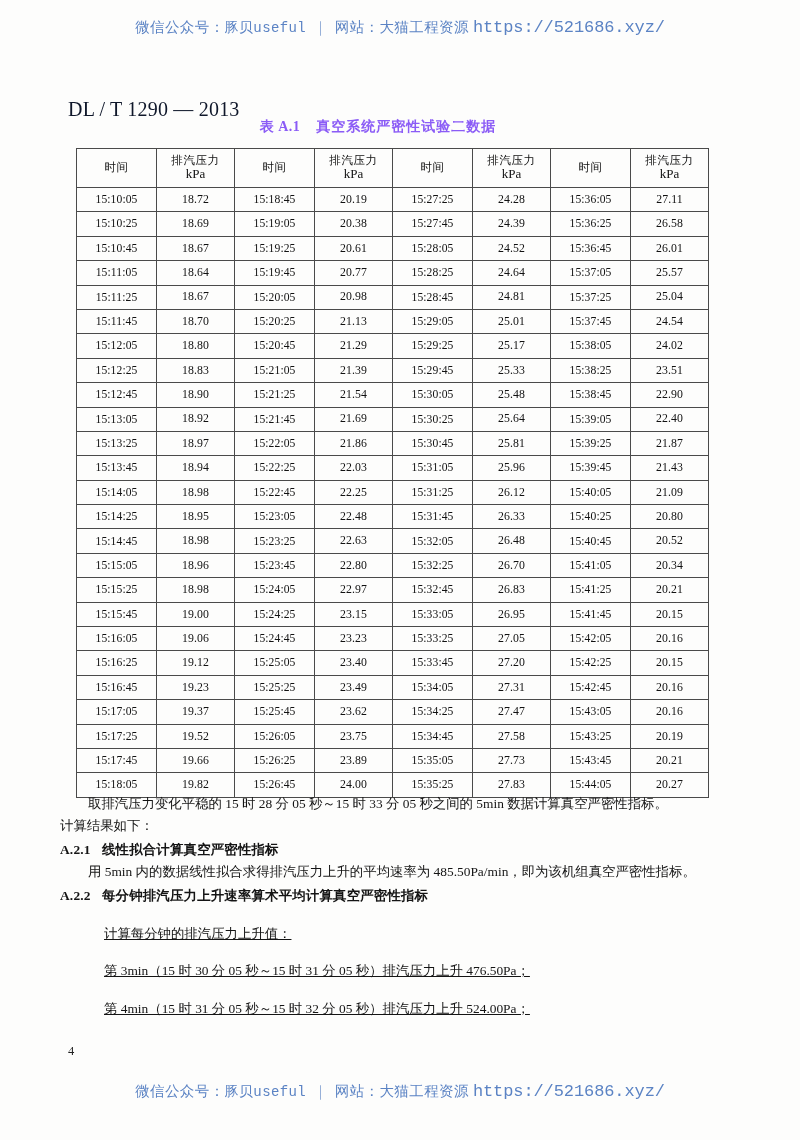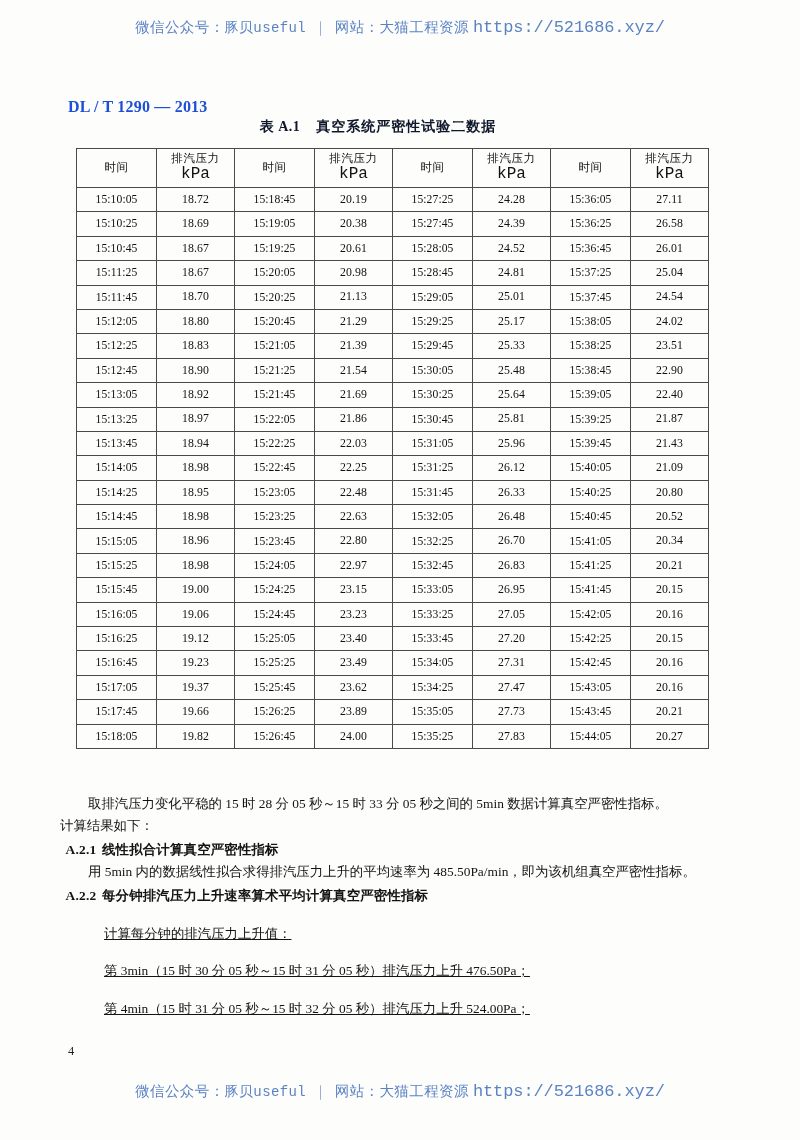--- a/index.html
+++ b/index.html
@@ -51,37 +51,37 @@
   .watermark .wm-lat {
     font-family: "Liberation Mono", "DejaVu Sans Mono", monospace;
     font-size: 14px;
   }
 
   
   .std-header {
     position: absolute;
     left: 68px;
     top: 98px;
-    font-size: 16px;
-    font-weight: bold;
+    font-size: 20px;
+    font-weight: normal;
     letter-spacing: 0.2px;
-    color: #1d4ed8;
+    color: #0f172a;
   }
 
   
   .table-title {
     position: absolute;
     left: 0;
     top: 118px;
     width: 756px;
     text-align: center;
     font-size: 14px;
     font-weight: bold;
     letter-spacing: 1px;
-    color: #0f172a;
+    color: #8b5cf6;
   }
   .table-title .tt-num {
     letter-spacing: 0.5px;
   }
   .table-title .tt-gap {
     display: inline-block;
     width: 16px;
   }
 
   
@@ -109,23 +109,23 @@
     font-weight: normal;
     letter-spacing: 0.2px;
   }
   table.data-table thead th {
     height: 38px;
     font-size: 11.5px;
     letter-spacing: 0.6px;
   }
   table.data-table thead th .unit {
     display: block;
-    font-size: 16px;
+    font-size: 13px;
     letter-spacing: 0;
-    font-family: Liberation Mono, monospace;
+    font-family: Liberation Serif, serif;
   }
   table.data-table td.time-cell {
     font-family: "Liberation Serif", "DejaVu Serif", serif;
     font-size: 11.6px;
     letter-spacing: 0.1px;
   }
   table.data-table td.val-cell {
     font-family: "Liberation Serif", "DejaVu Serif", serif;
     font-size: 11.8px;
     letter-spacing: 0.1px;
@@ -151,21 +151,20 @@
   .para.indent { text-indent: 28px; }
   .clause-head {
     margin: 3px 0 0 0;
     font-weight: bold;
     font-size: 13.4px;
     letter-spacing: 0.2px;
   }
   .clause-head .ch-num {
     display: inline-block;
     min-width: 42px;
-    text-align: center;
   }
   .sub-line {
     margin: 16px;
     text-indent: 28px;
     text-decoration: underline;
   }
 
   
   .page-number {
     position: absolute;
@@ -239,20 +238,30 @@
             <td class="time-cell">15:10:45</td>
             <td class="val-cell">18.67</td>
             <td class="time-cell">15:19:25</td>
             <td class="val-cell">20.61</td>
             <td class="time-cell">15:28:05</td>
             <td class="val-cell">24.52</td>
             <td class="time-cell">15:36:45</td>
             <td class="val-cell">26.01</td>
           </tr>
           <tr>
+            <td class="time-cell">15:11:05</td>
+            <td class="val-cell">18.64</td>
+            <td class="time-cell">15:19:45</td>
+            <td class="val-cell">20.77</td>
+            <td class="time-cell">15:28:25</td>
+            <td class="val-cell">24.64</td>
+            <td class="time-cell">15:37:05</td>
+            <td class="val-cell">25.57</td>
+          </tr>
+          <tr>
             <td class="time-cell">15:11:25</td>
             <td class="val-cell">18.67</td>
             <td class="time-cell">15:20:05</td>
             <td class="val-cell">20.98</td>
             <td class="time-cell">15:28:45</td>
             <td class="val-cell">24.81</td>
             <td class="time-cell">15:37:25</td>
             <td class="val-cell">25.04</td>
           </tr>
           <tr>
@@ -417,20 +426,30 @@
           </tr>
           <tr>
             <td class="time-cell">15:17:05</td>
             <td class="val-cell">19.37</td>
             <td class="time-cell">15:25:45</td>
             <td class="val-cell">23.62</td>
             <td class="time-cell">15:34:25</td>
             <td class="val-cell">27.47</td>
             <td class="time-cell">15:43:05</td>
             <td class="val-cell">20.16</td>
+          </tr>
+          <tr>
+            <td class="time-cell">15:17:25</td>
+            <td class="val-cell">19.52</td>
+            <td class="time-cell">15:26:05</td>
+            <td class="val-cell">23.75</td>
+            <td class="time-cell">15:34:45</td>
+            <td class="val-cell">27.58</td>
+            <td class="time-cell">15:43:25</td>
+            <td class="val-cell">20.19</td>
           </tr>
           <tr>
             <td class="time-cell">15:17:45</td>
             <td class="val-cell">19.66</td>
             <td class="time-cell">15:26:25</td>
             <td class="val-cell">23.89</td>
             <td class="time-cell">15:35:05</td>
             <td class="val-cell">27.73</td>
             <td class="time-cell">15:43:45</td>
             <td class="val-cell">20.21</td>

